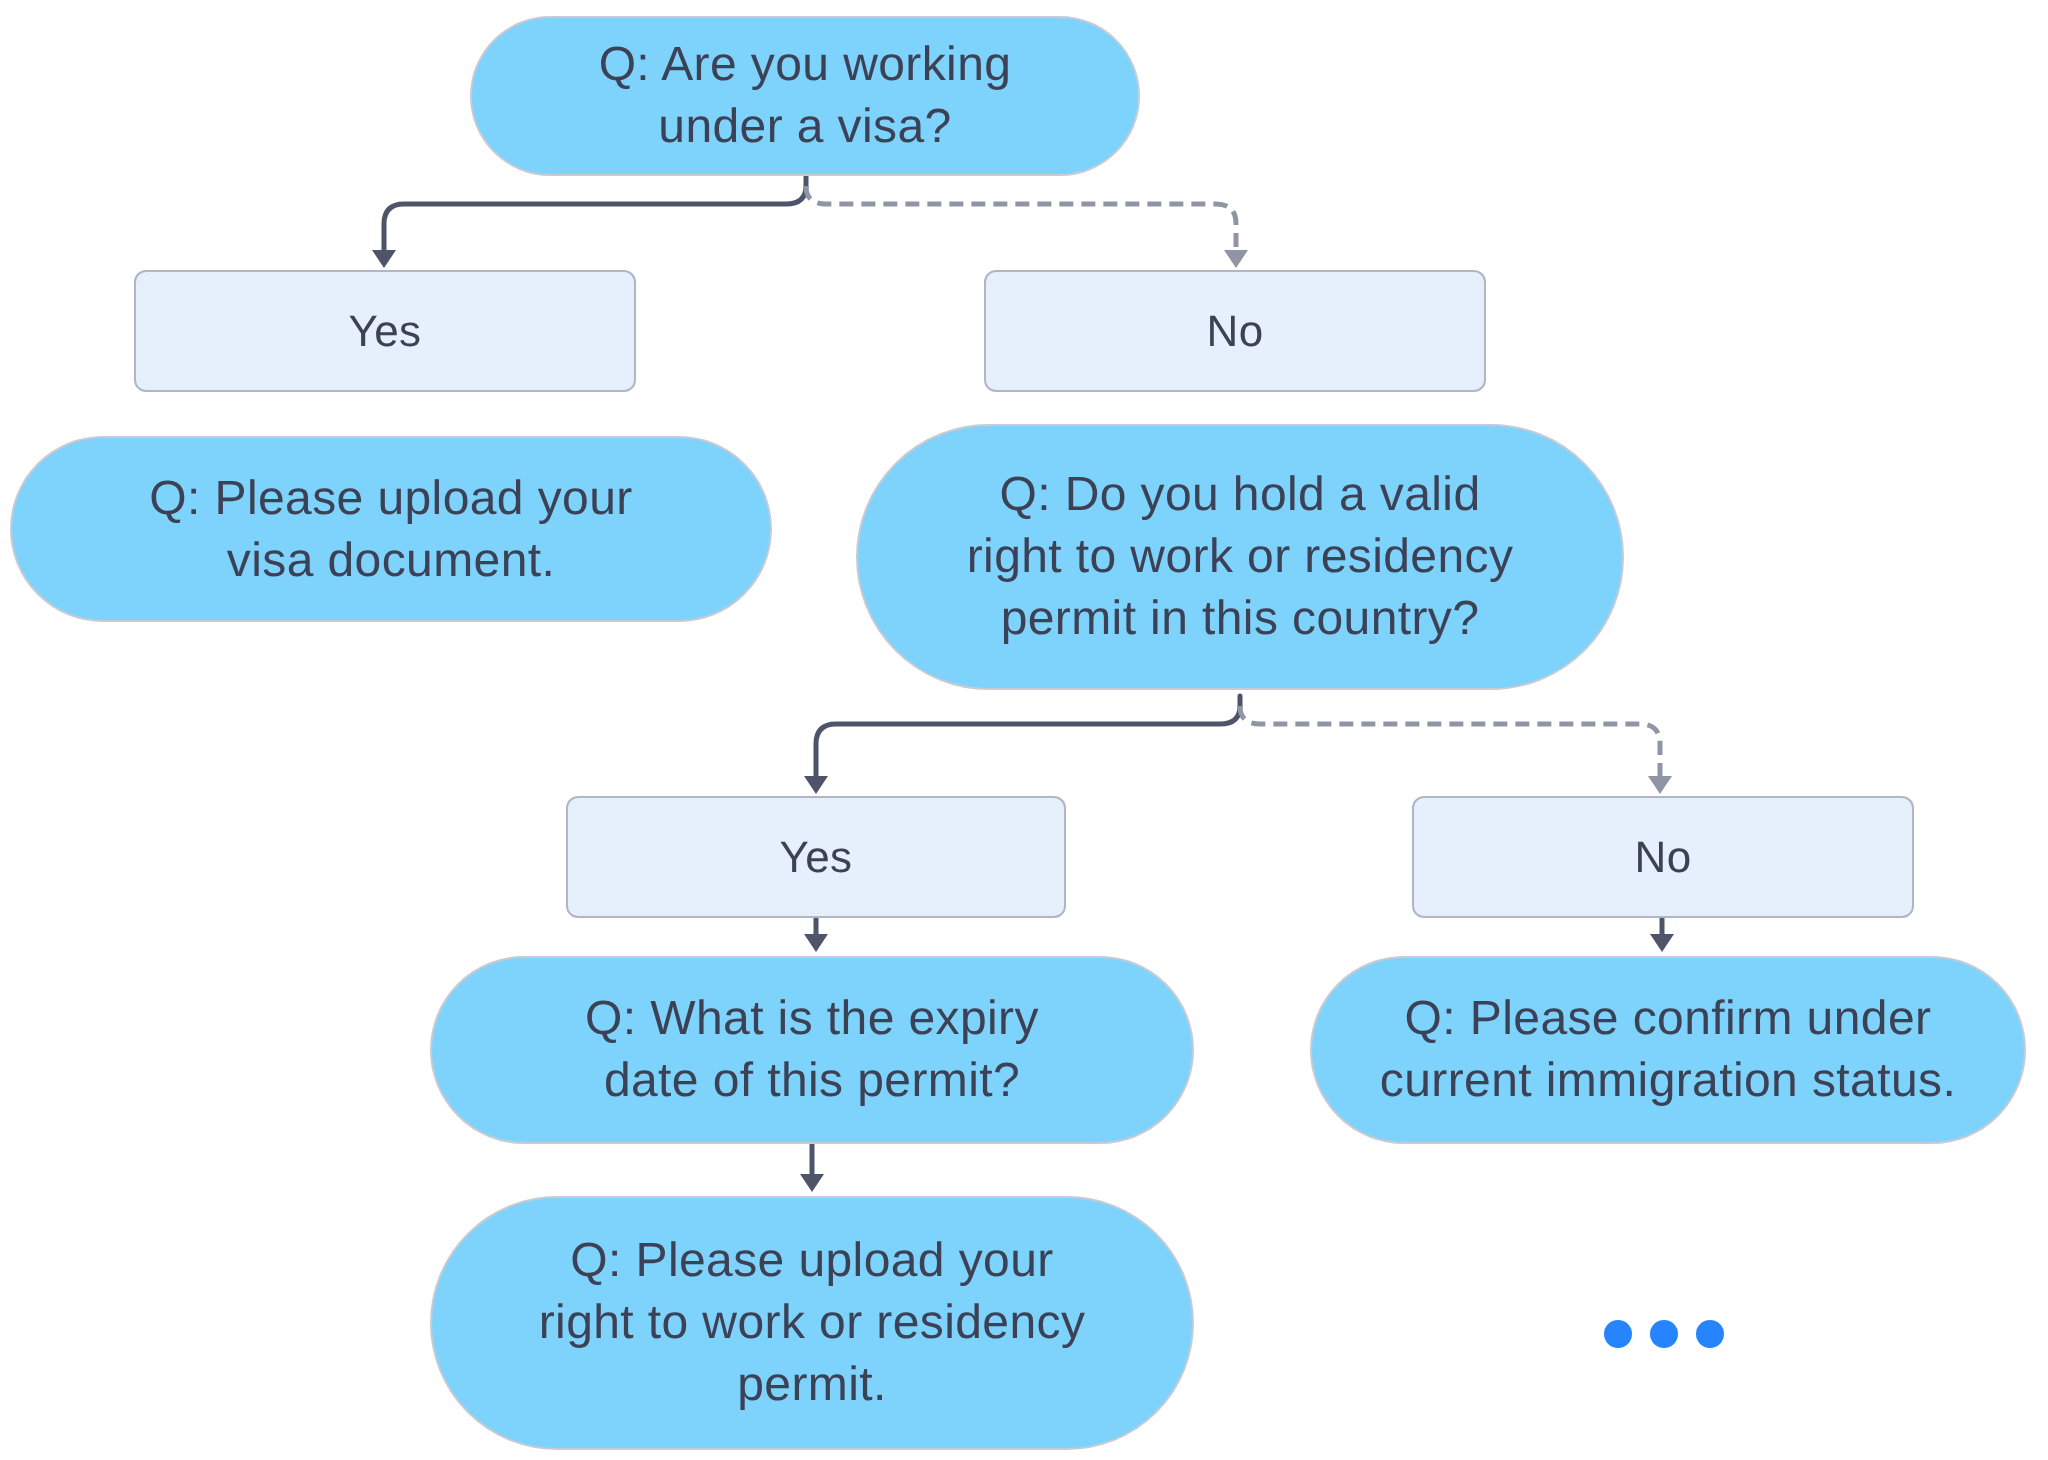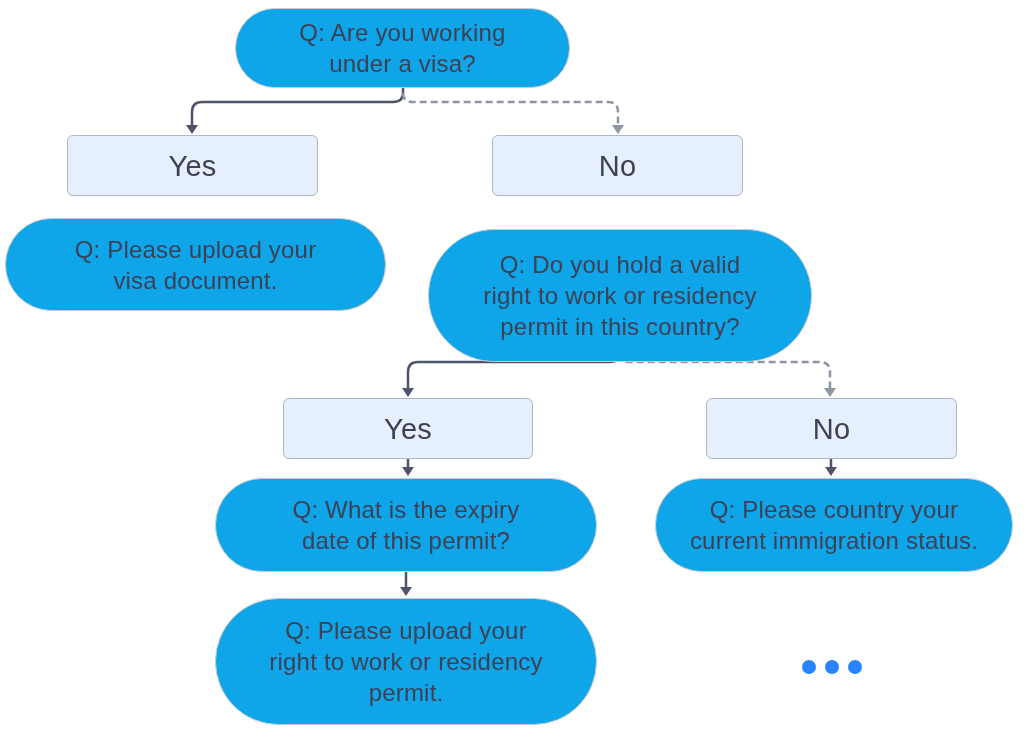--- a/index.html
+++ b/index.html
@@ -27,40 +27,40 @@
     display: flex;
     align-items: center;
     justify-content: center;
     text-align: center;
     white-space: pre-line;
     color: #3d4155;
     box-sizing: border-box;
     letter-spacing: 0.2px;
   }
   .pill {
-    background: #0ea5e9;
+    background: #7dd3fc;
     border: 1.5px solid #c8cad4;
     border-radius: 999px;
     font-size: 24px;
     line-height: 31px;
     padding: 0 26px;
   }
   .answer {
     background: #e6effc;
     border: 1.5px solid #b1b6c4;
     border-radius: 6px;
-    font-size: 29px;
+    font-size: 22px;
     line-height: 28px;
   }
   
   .n-root          { left: 235px; top: 8px;   width: 335px; height: 80px; }
   .n-yes1          { left: 67px;  top: 135px; width: 251px; height: 61px; }
   .n-no1           { left: 492px; top: 135px; width: 251px; height: 61px; }
   .n-upload-visa   { left: 5px;   top: 218px; width: 381px; height: 93px; }
-  .n-rtw           { left: 428px; top: 229px; width: 384px; height: 133px; }
+  .n-rtw           { left: 428px; top: 212px; width: 384px; height: 133px; }
   .n-yes2          { left: 283px; top: 398px; width: 250px; height: 61px; }
   .n-no2           { left: 706px; top: 398px; width: 251px; height: 61px; }
   .n-expiry        { left: 215px; top: 478px; width: 382px; height: 94px; text-align: center; }
   .n-upload-permit { left: 215px; top: 598px; width: 382px; height: 127px; }
   .n-confirm       { left: 655px; top: 478px; width: 358px; height: 94px; }
 
   .dots {
     position: absolute;
     left: 802px;
     top: 660px;
@@ -116,21 +116,21 @@
 permit in this country?</div>
 
   <div class="node answer n-yes2">Yes</div>
   <div class="node answer n-no2">No</div>
 
   <div class="node pill n-expiry">Q: What is the expiry
 date of this permit?</div>
   <div class="node pill n-upload-permit">Q: Please upload your
 right to work or residency
 permit.</div>
-  <div class="node pill n-confirm">Q: Please country your
+  <div class="node pill n-confirm">Q: Please confirm under
 current immigration status.</div>
 
   <div class="dots">
     <span class="dot"></span>
     <span class="dot"></span>
     <span class="dot"></span>
   </div>
 
 </div>
 

